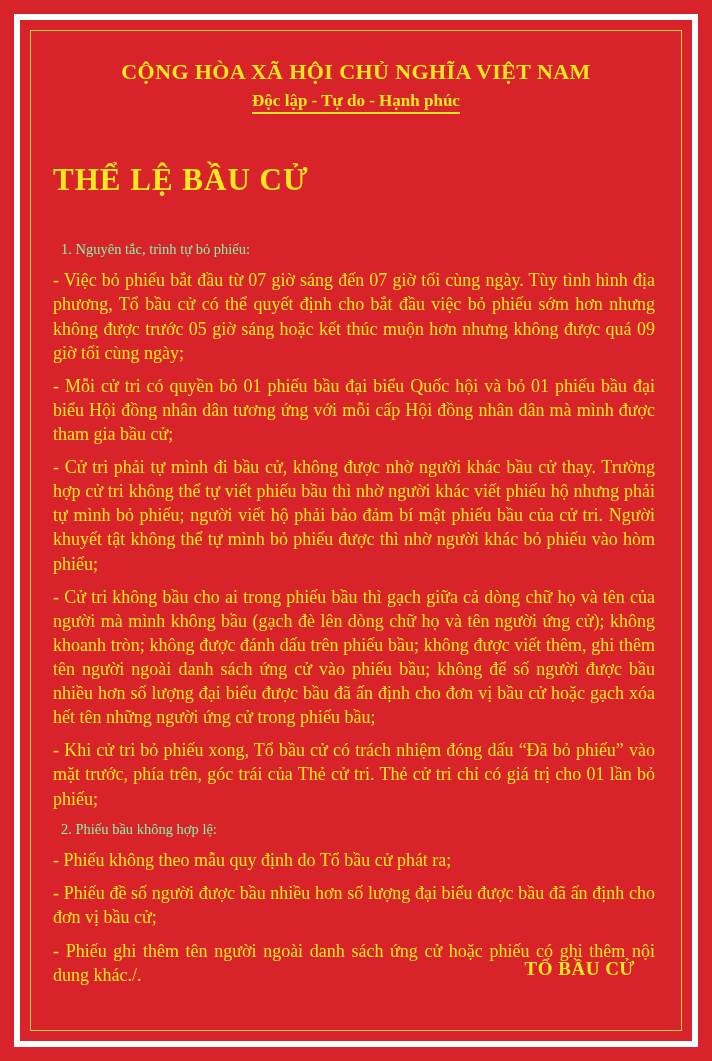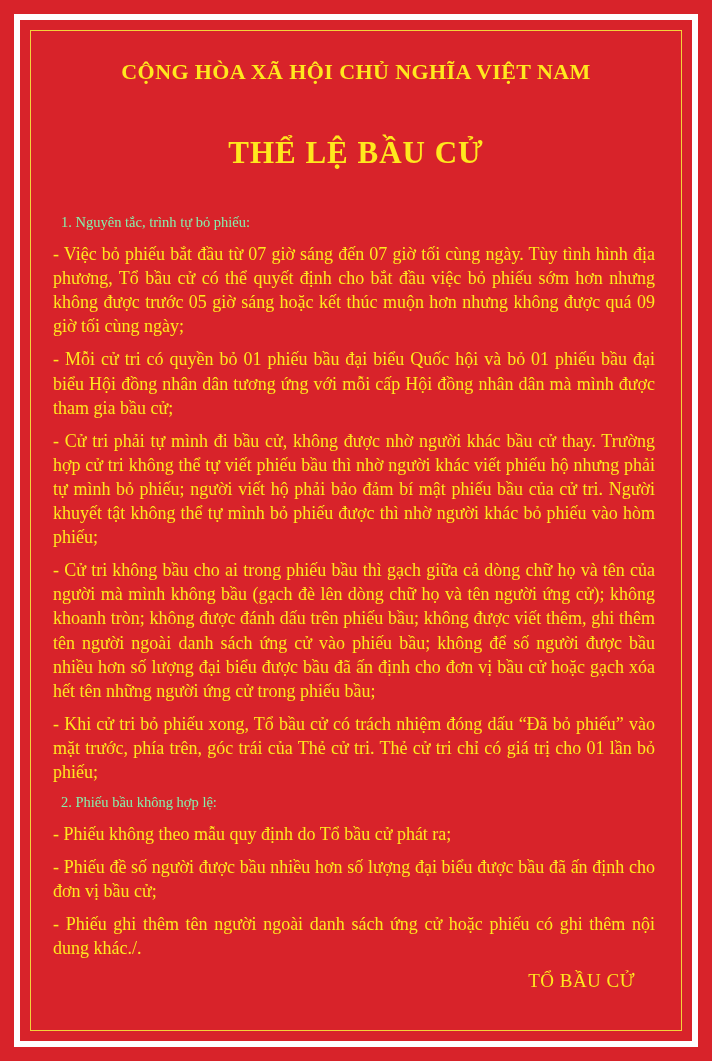--- a/index.html
+++ b/index.html
@@ -54,21 +54,20 @@
     font-weight: bold;
     color: #ffe81e;
     margin-top: 6px;
     line-height: 1.2;
   }
   .motto span {
     border-bottom: 2px solid #ffe81e;
     padding-bottom: 2px;
   }
   .doc-title {
-    text-align: center;
     font-size: 31px;
     font-weight: bold;
     color: #ffe81e;
     margin-top: 50px;
     letter-spacing: 1px;
   }
   .body-block {
     margin-top: 42px;
   }
   .section-heading {
@@ -81,36 +80,39 @@
   .para {
     font-size: 18px;
     color: #ffe81e;
     margin: 0 4px 9px 0;
     line-height: 1.34;
     text-align: justify;
   }
   .signature {
     position: absolute;
     right: 46px;
-    bottom: 38px;
+    bottom: 50px;
     font-size: 19px;
-    font-weight: normal;
+    font-weight: bold;
     color: #ffe81e;
     letter-spacing: 0.5px;
   }
 </style>
 </head>
 <body>
 
 <div class="poster">
   <div class="outer-border">
     <div class="inner-border">
 
       <div class="national-title">CỘNG HÒA XÃ HỘI CHỦ NGHĨA VIỆT NAM</div>
 
+      <div class="motto">
+        <span>Độc lập - Tự do - Hạnh phúc</span>
+      </div>
 
       <div class="doc-title">THỂ LỆ BẦU CỬ</div>
 
       <div class="body-block">
 
         <div class="section">
           <div class="section-heading">1. Nguyên tắc, trình tự bỏ phiếu:</div>
           <p class="para">- Việc bỏ phiếu bắt đầu từ 07 giờ sáng đến 07 giờ tối cùng ngày. Tùy tình hình địa phương, Tổ bầu cử có thể quyết định cho bắt đầu việc bỏ phiếu sớm hơn nhưng không được trước 05 giờ sáng hoặc kết thúc muộn hơn nhưng không được quá 09 giờ tối cùng ngày;</p>
           <p class="para">- Mỗi cử tri có quyền bỏ 01 phiếu bầu đại biểu Quốc hội và bỏ 01 phiếu bầu đại biểu Hội đồng nhân dân tương ứng với mỗi cấp Hội đồng nhân dân mà mình được tham gia bầu cử;</p>
           <p class="para">- Cử tri phải tự mình đi bầu cử, không được nhờ người khác bầu cử thay. Trường hợp cử tri không thể tự viết phiếu bầu thì nhờ người khác viết phiếu hộ nhưng phải tự mình bỏ phiếu; người viết hộ phải bảo đảm bí mật phiếu bầu của cử tri. Người khuyết tật không thể tự mình bỏ phiếu được thì nhờ người khác bỏ phiếu vào hòm phiếu;</p>

